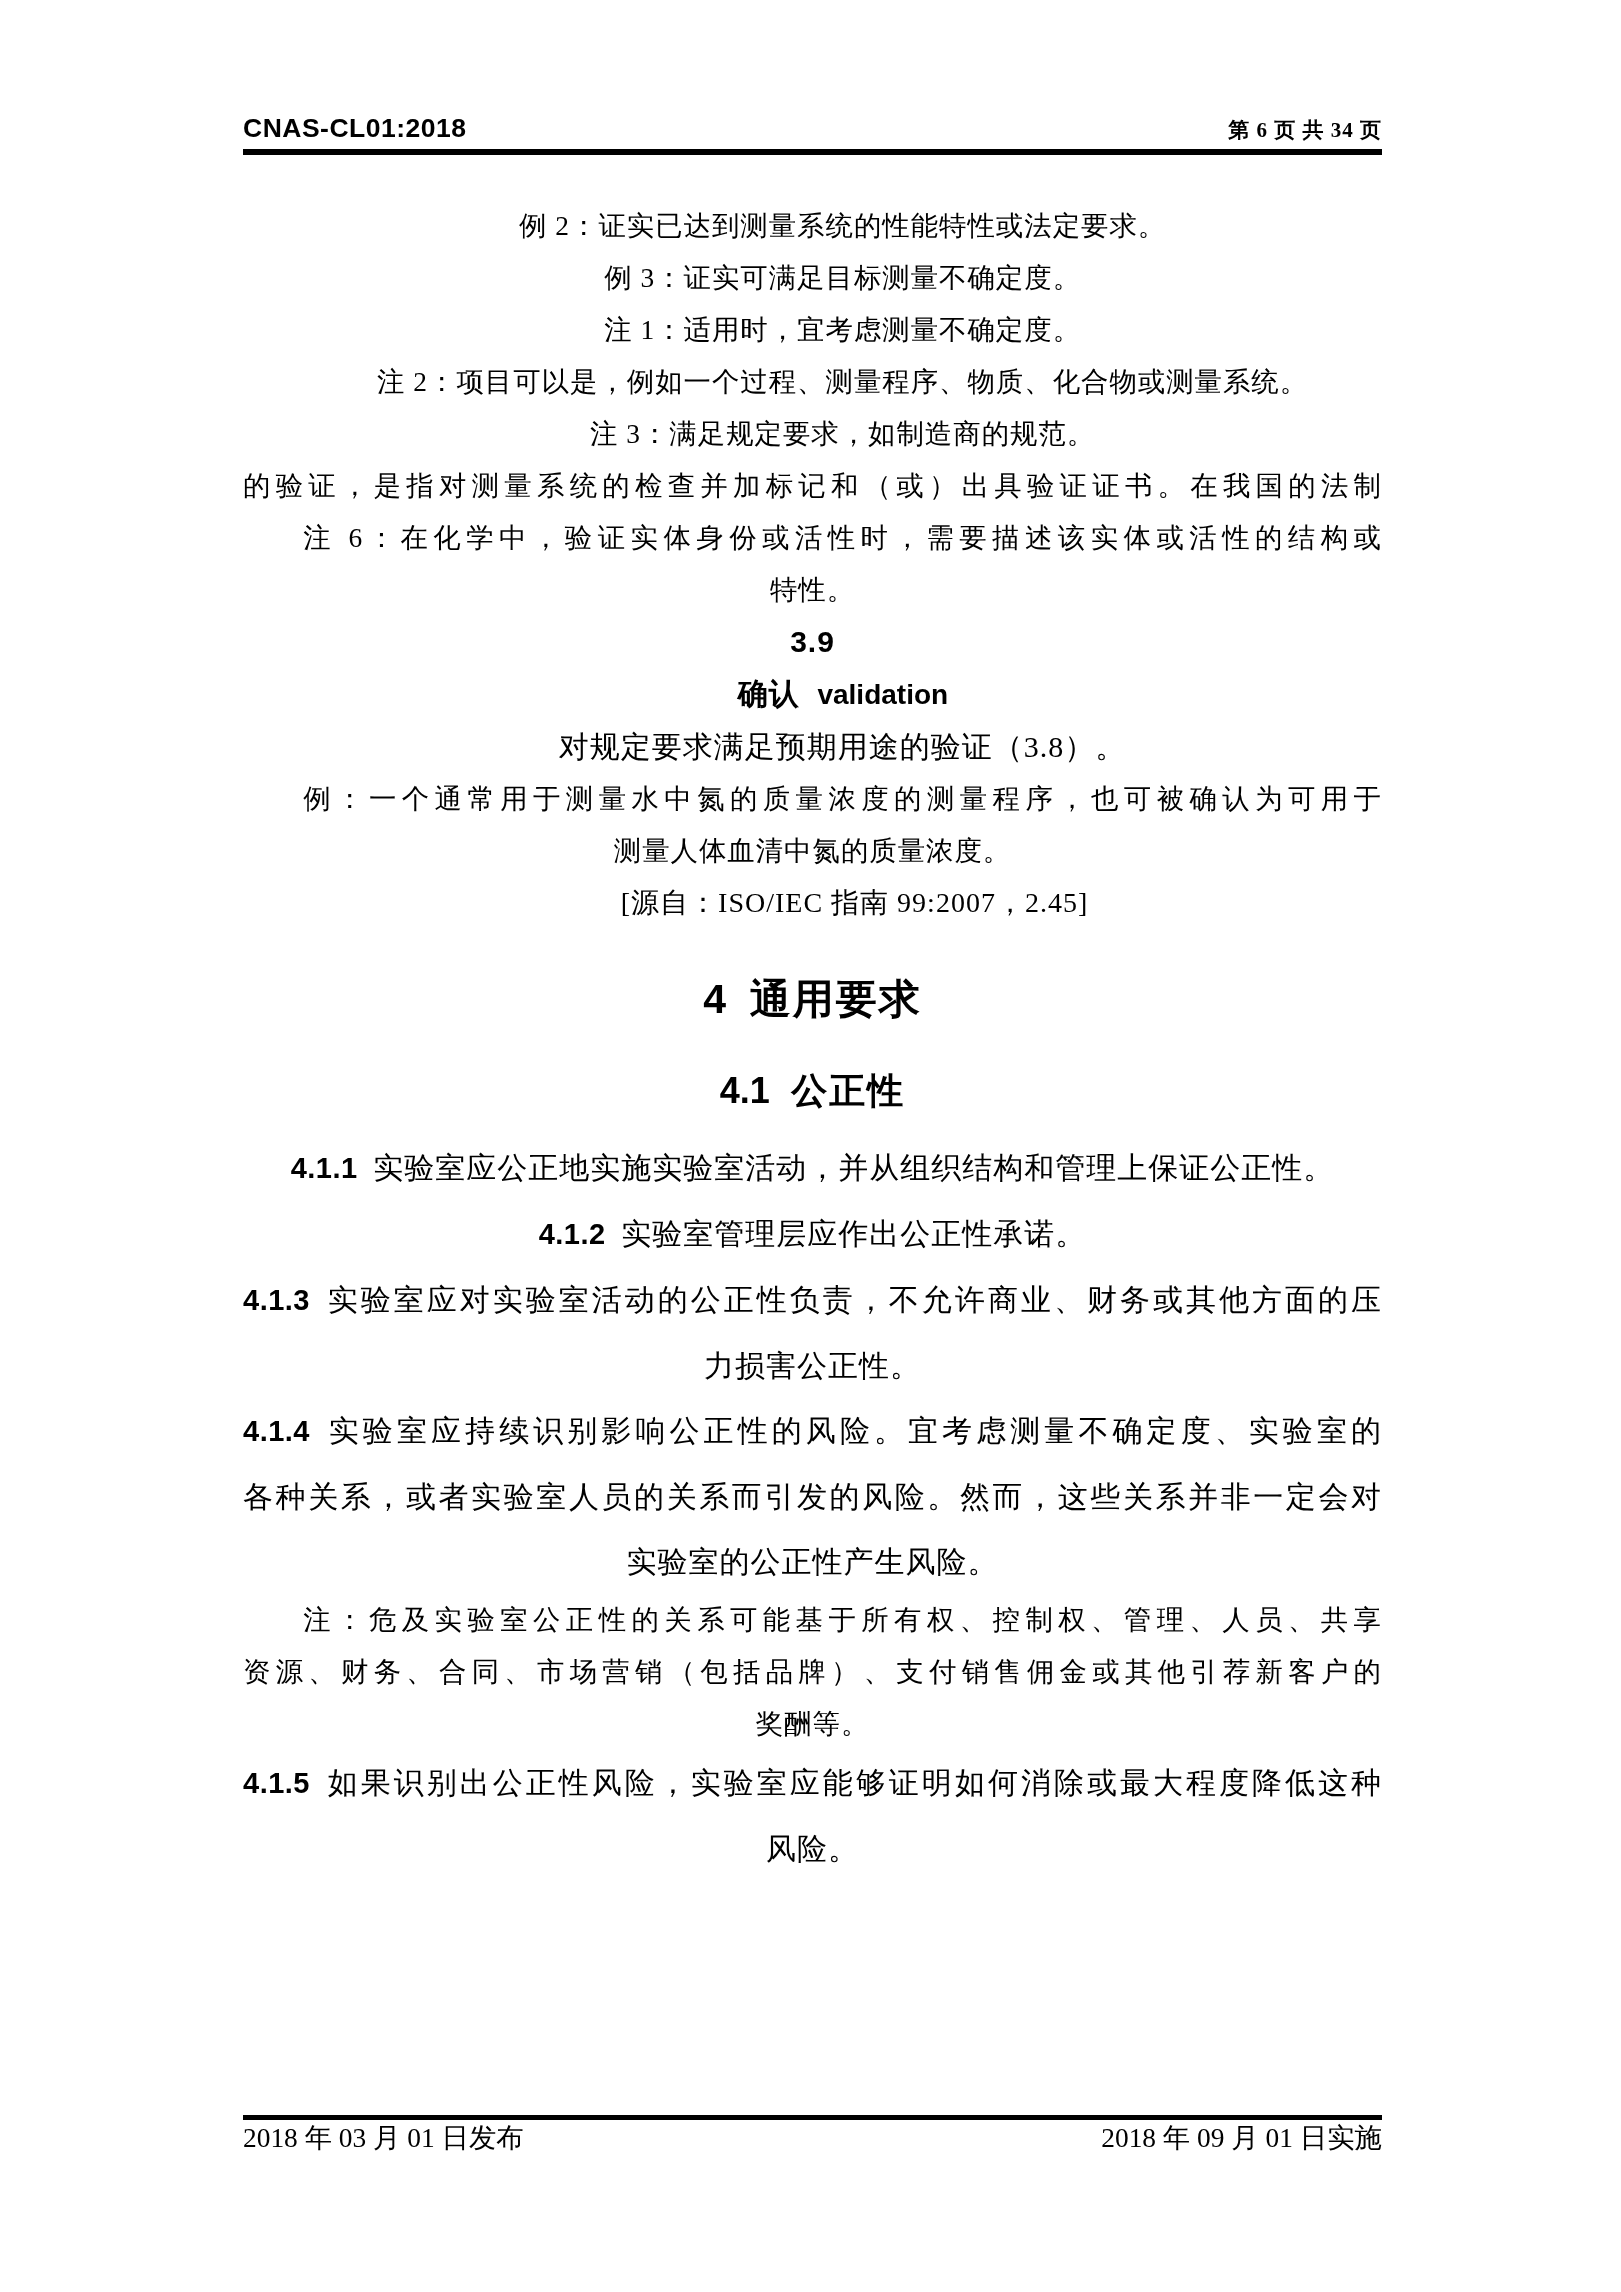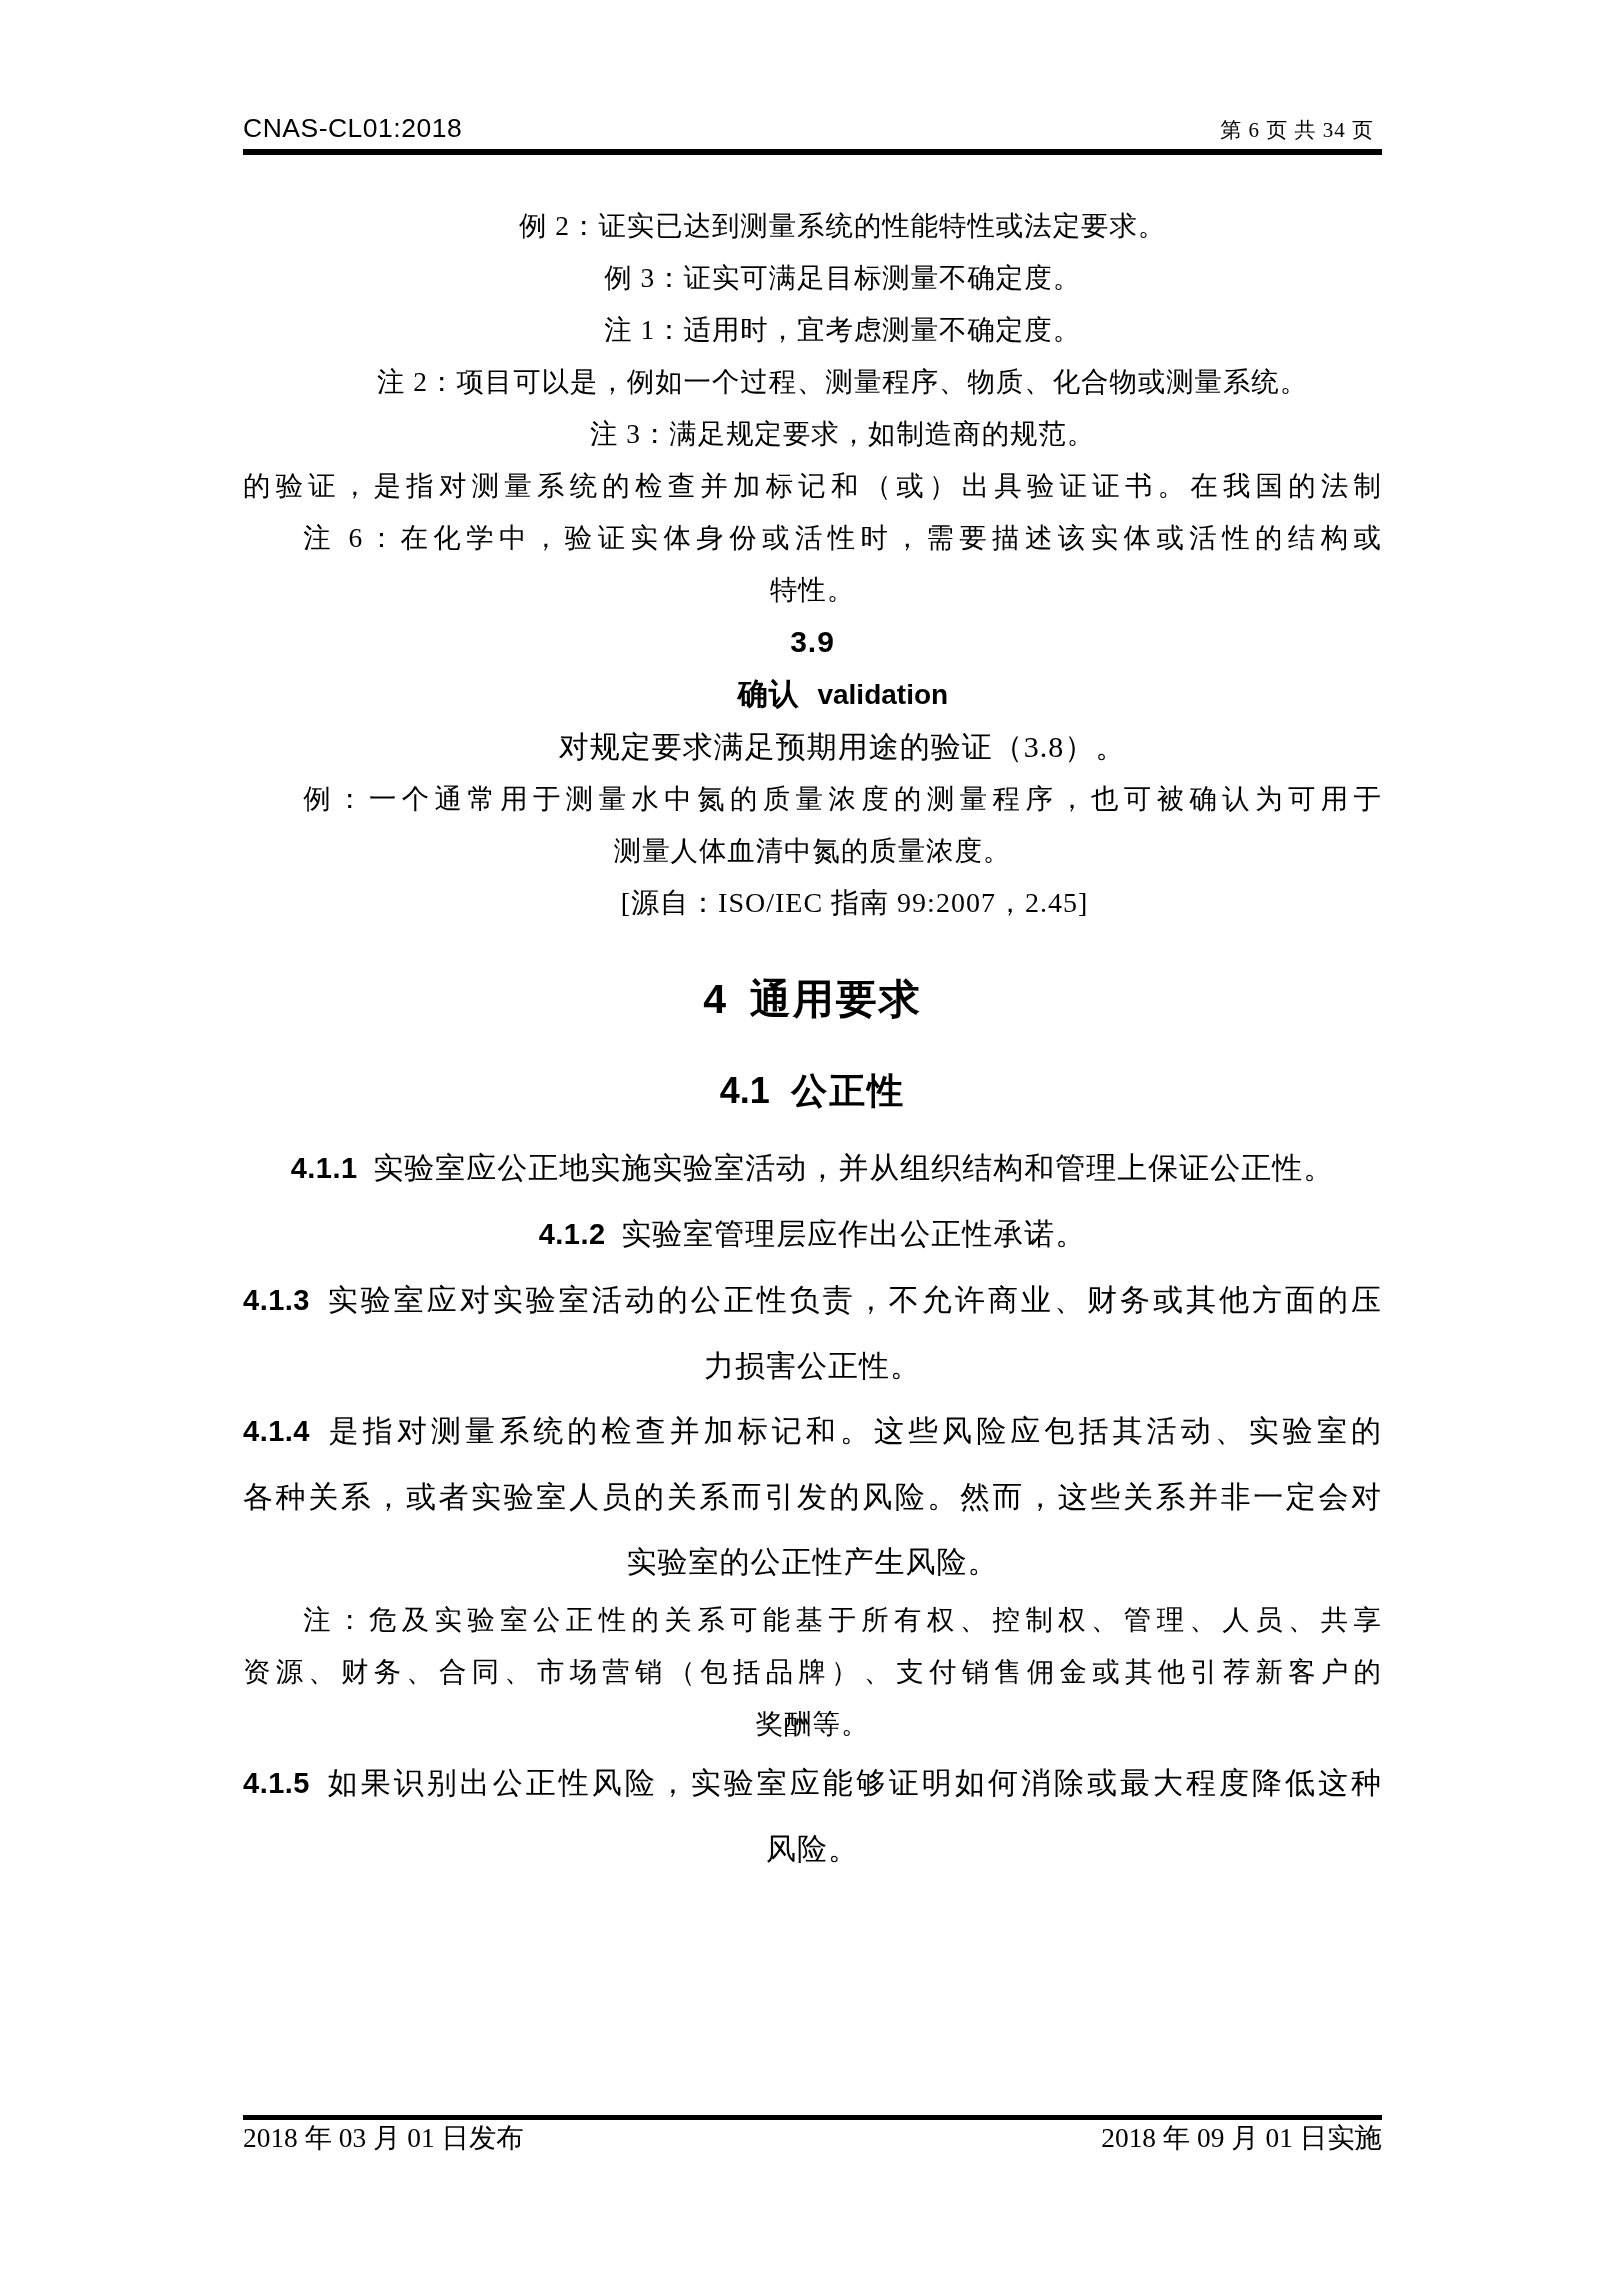--- a/index.html
+++ b/index.html
@@ -8,23 +8,23 @@
   .page {
     position:relative;
     width:1621px; height:2293px;
     background:#ffffff;
     color:#000000;
     font-family:"Liberation Serif", serif;
     overflow:hidden;
   }
   
   .header {
-    position:absolute; top:114px; left:243px; right:247px;
+    position:absolute; top:114px; left:243px; right:239px;
     display:flex; justify-content:space-between; align-items:baseline;
-    font-size:26.5px; line-height:29px;
+    font-size:26.5px; line-height:29px;font-weight:bold;
   }
   .doc-code { font-family:"Liberation Sans", sans-serif; letter-spacing:0.5px; }
   .page-info { font-size:21px; letter-spacing:1px; }
   .header-rule {
     position:absolute; top:149px; left:243px; right:239px;
     height:5.9px; background:#000000;
   }
   
   .content {
     position:absolute; top:155px; left:243px; right:239px;
@@ -98,21 +98,21 @@
       <div class="line body indent"><span class="txt">对规定要求满足预期用途的验证（3.8）。</span></div>
       <div class="line note indent j"><span class="txt">例：一个通常用于测量水中氮的质量浓度的测量程序，也可被确认为可用于</span></div>
       <div class="line note"><span class="txt">测量人体血清中氮的质量浓度。</span></div>
       <div class="line source indent"><span class="txt">[源自：ISO/IEC 指南 99:2007，2.45]</span></div>
       <div class="line h1"><span class="num">4</span><span class="title">通用要求</span></div>
       <div class="line h2"><span class="num">4.1</span><span class="title">公正性</span></div>
       <div class="line clause"><span class="num">4.1.1</span><span class="txt">实验室应公正地实施实验室活动，并从组织结构和管理上保证公正性。</span></div>
       <div class="line clause"><span class="num">4.1.2</span><span class="txt">实验室管理层应作出公正性承诺。</span></div>
       <div class="line clause j"><span class="num">4.1.3</span><span class="txt">实验室应对实验室活动的公正性负责，不允许商业、财务或其他方面的压</span></div>
       <div class="line clause"><span class="txt">力损害公正性。</span></div>
-      <div class="line clause j"><span class="num">4.1.4</span><span class="txt">是指对测量系统的检查并加标记和。这些风险应包括其活动、实验室的</span></div>
+      <div class="line clause j"><span class="num">4.1.4</span><span class="txt">实验室应持续识别影响公正性的风险。宜考虑测量不确定度、实验室的</span></div>
       <div class="line clause j"><span class="txt">各种关系，或者实验室人员的关系而引发的风险。然而，这些关系并非一定会对</span></div>
       <div class="line clause"><span class="txt">实验室的公正性产生风险。</span></div>
       <div class="line note indent j"><span class="txt">注：危及实验室公正性的关系可能基于所有权、控制权、管理、人员、共享</span></div>
       <div class="line note j"><span class="txt">资源、财务、合同、市场营销（包括品牌）、支付销售佣金或其他引荐新客户的</span></div>
       <div class="line note"><span class="txt">奖酬等。</span></div>
       <div class="line clause j"><span class="num">4.1.5</span><span class="txt">如果识别出公正性风险，实验室应能够证明如何消除或最大程度降低这种</span></div>
       <div class="line clause"><span class="txt">风险。</span></div>
     </div>
 
   <div class="footer">

